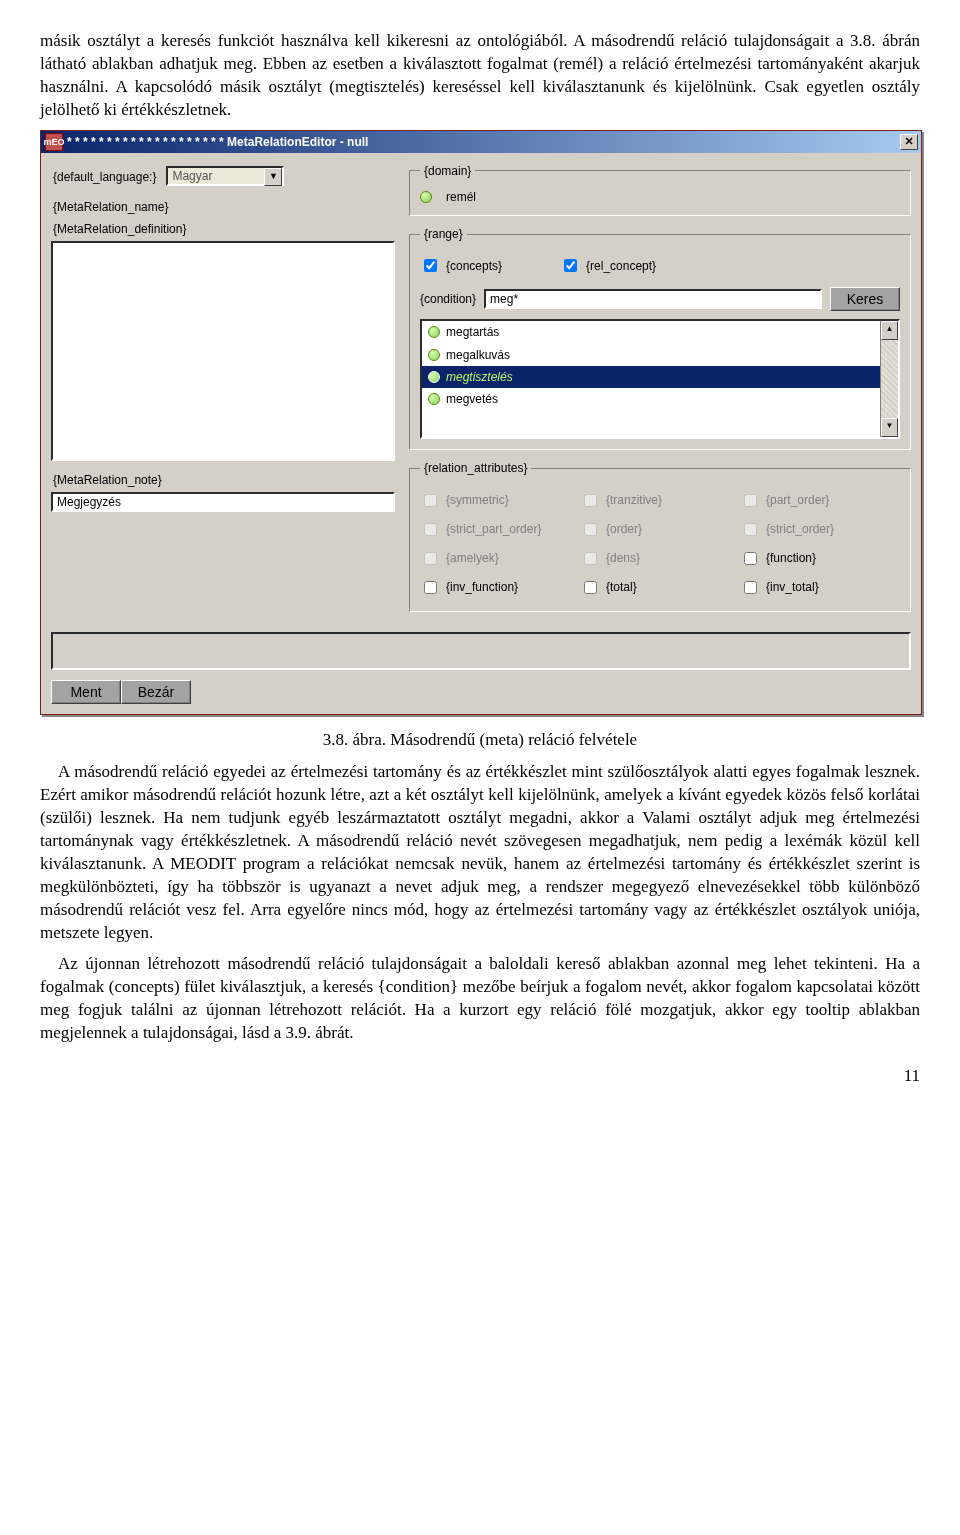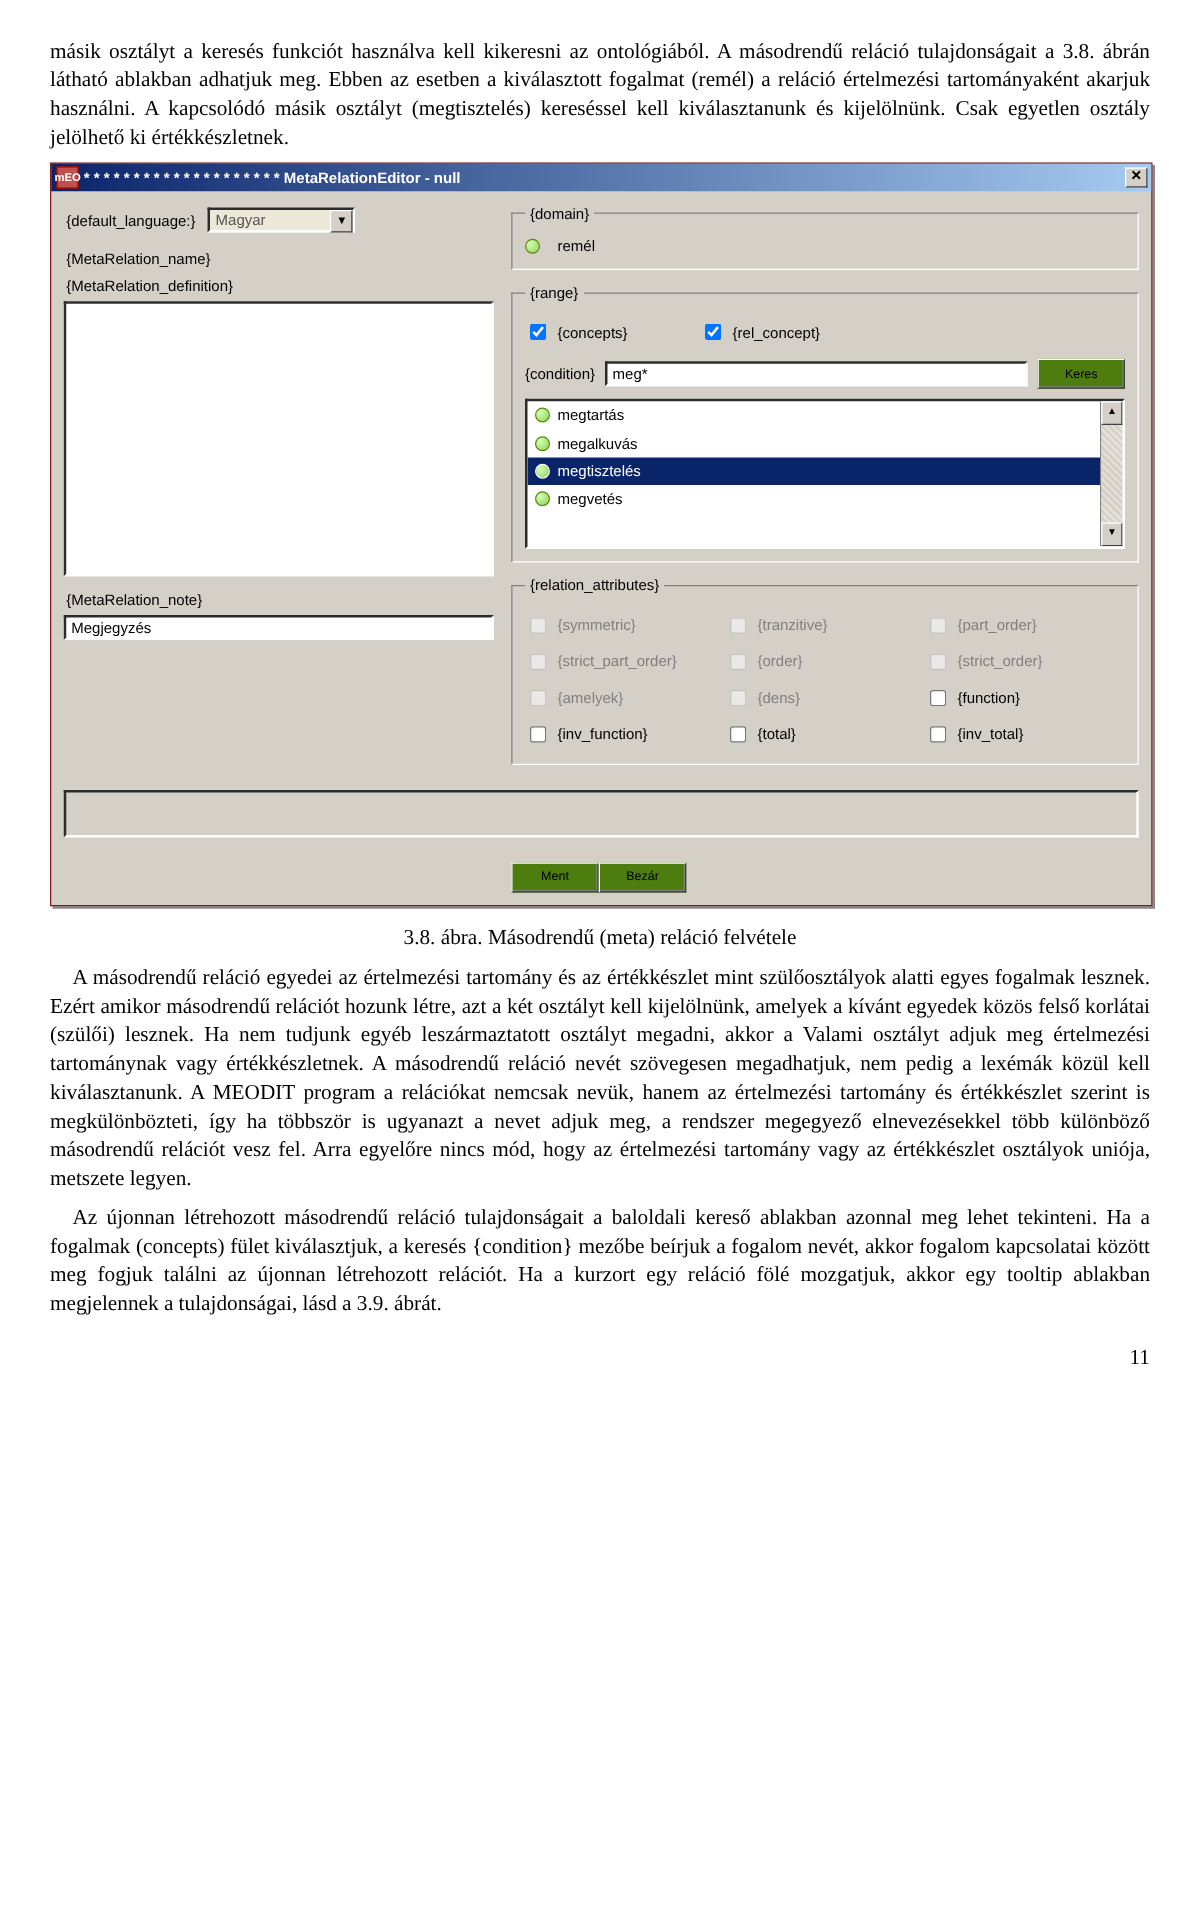--- a/index.html
+++ b/index.html
@@ -127,56 +127,56 @@
     height: 120px;
     background:#fff;
     border: 2px inset #fff;
     border-top-color:#808080; border-left-color:#808080;
     box-sizing:border-box;
     overflow:hidden;
     position: relative;
   }
   .list-inner { position:absolute; inset:0 17px 0 0; }
   .list-item { padding: 3px 6px; display:flex; align-items:center; }
-  .list-item.selected { background:#0a246a; color:#ffffff; }
+  .list-item.selected { background:#0a246a; color:#bef264;font-style:italic; }
   .list-item.selected .icon-dot { border-color:#fff; }
   .vscroll {
     position:absolute; right:0; top:0; bottom:0; width:17px;
     background:#d4d0c8;
     border-left:1px solid #808080;
     display:flex; flex-direction:column;
   }
   .sb-btn {
     height:17px;
     background:#d4d0c8;
     border:1px solid #fff;
     border-right-color:#404040; border-bottom-color:#404040;
     font-size:8px; text-align:center; line-height:14px;
   }
   .sb-track { flex:1; background:repeating-linear-gradient(45deg,#e4e0d8,#e4e0d8 2px,#d4d0c8 2px,#d4d0c8 4px); }
   .chk { display:inline-flex; align-items:center; gap:6px; margin: 4px 18px 4px 0; }
   .chk input { width:13px; height:13px; }
   .disabled { color: #808080; }
   .btn {
     min-width:70px; height:24px;
-    background:#4d7c0f;
+    background:#a3a3a3;
     border:1px solid #fff;
     border-right-color:#404040; border-bottom-color:#404040;
     box-shadow: inset -1px -1px 0 #808080;
     font-family: Tahoma, Arial, sans-serif;
-    font-size:10px;
+    font-size:14px;
     padding: 0 12px;
   }
   .sunken-bar {
     height: 34px;
     border: 2px inset #fff;
     border-top-color:#808080; border-left-color:#808080;
     margin-top: 10px;
   }
-  .button-row { display:flex; justify-content:center; margin-top:20px; padding-right:4px; }
+  .button-row { display:flex; justify-content:flex-start; margin-top:10px; padding-right:4px; }
   .attr-grid { display:grid; grid-template-columns: 1fr 1fr 1fr; row-gap:2px; }
   .cond-row { display:flex; align-items:center; gap:8px; }
   .cond-row .textbox { flex:1; }
   .lang-row { display:flex; align-items:center; gap:10px; margin-bottom:10px; }
   .pagenum { text-align:right; margin-top:20px; font-family:"Times New Roman",serif; font-size:17px; }
 </style>
 </head>
 <body>
 
 <p>másik osztályt a keresés funkciót használva kell kikeresni az ontológiából. A másodrendű reláció tulajdonságait a 3.8. ábrán látható ablakban adhatjuk meg. Ebben az esetben a kiválasztott fogalmat (remél) a reláció értelmezési tartományaként akarjuk használni. A kapcsolódó másik osztályt (megtisztelés) kereséssel kell kiválasztanunk és kijelölnünk. Csak egyetlen osztály jelölhető ki értékkészletnek.</p>

